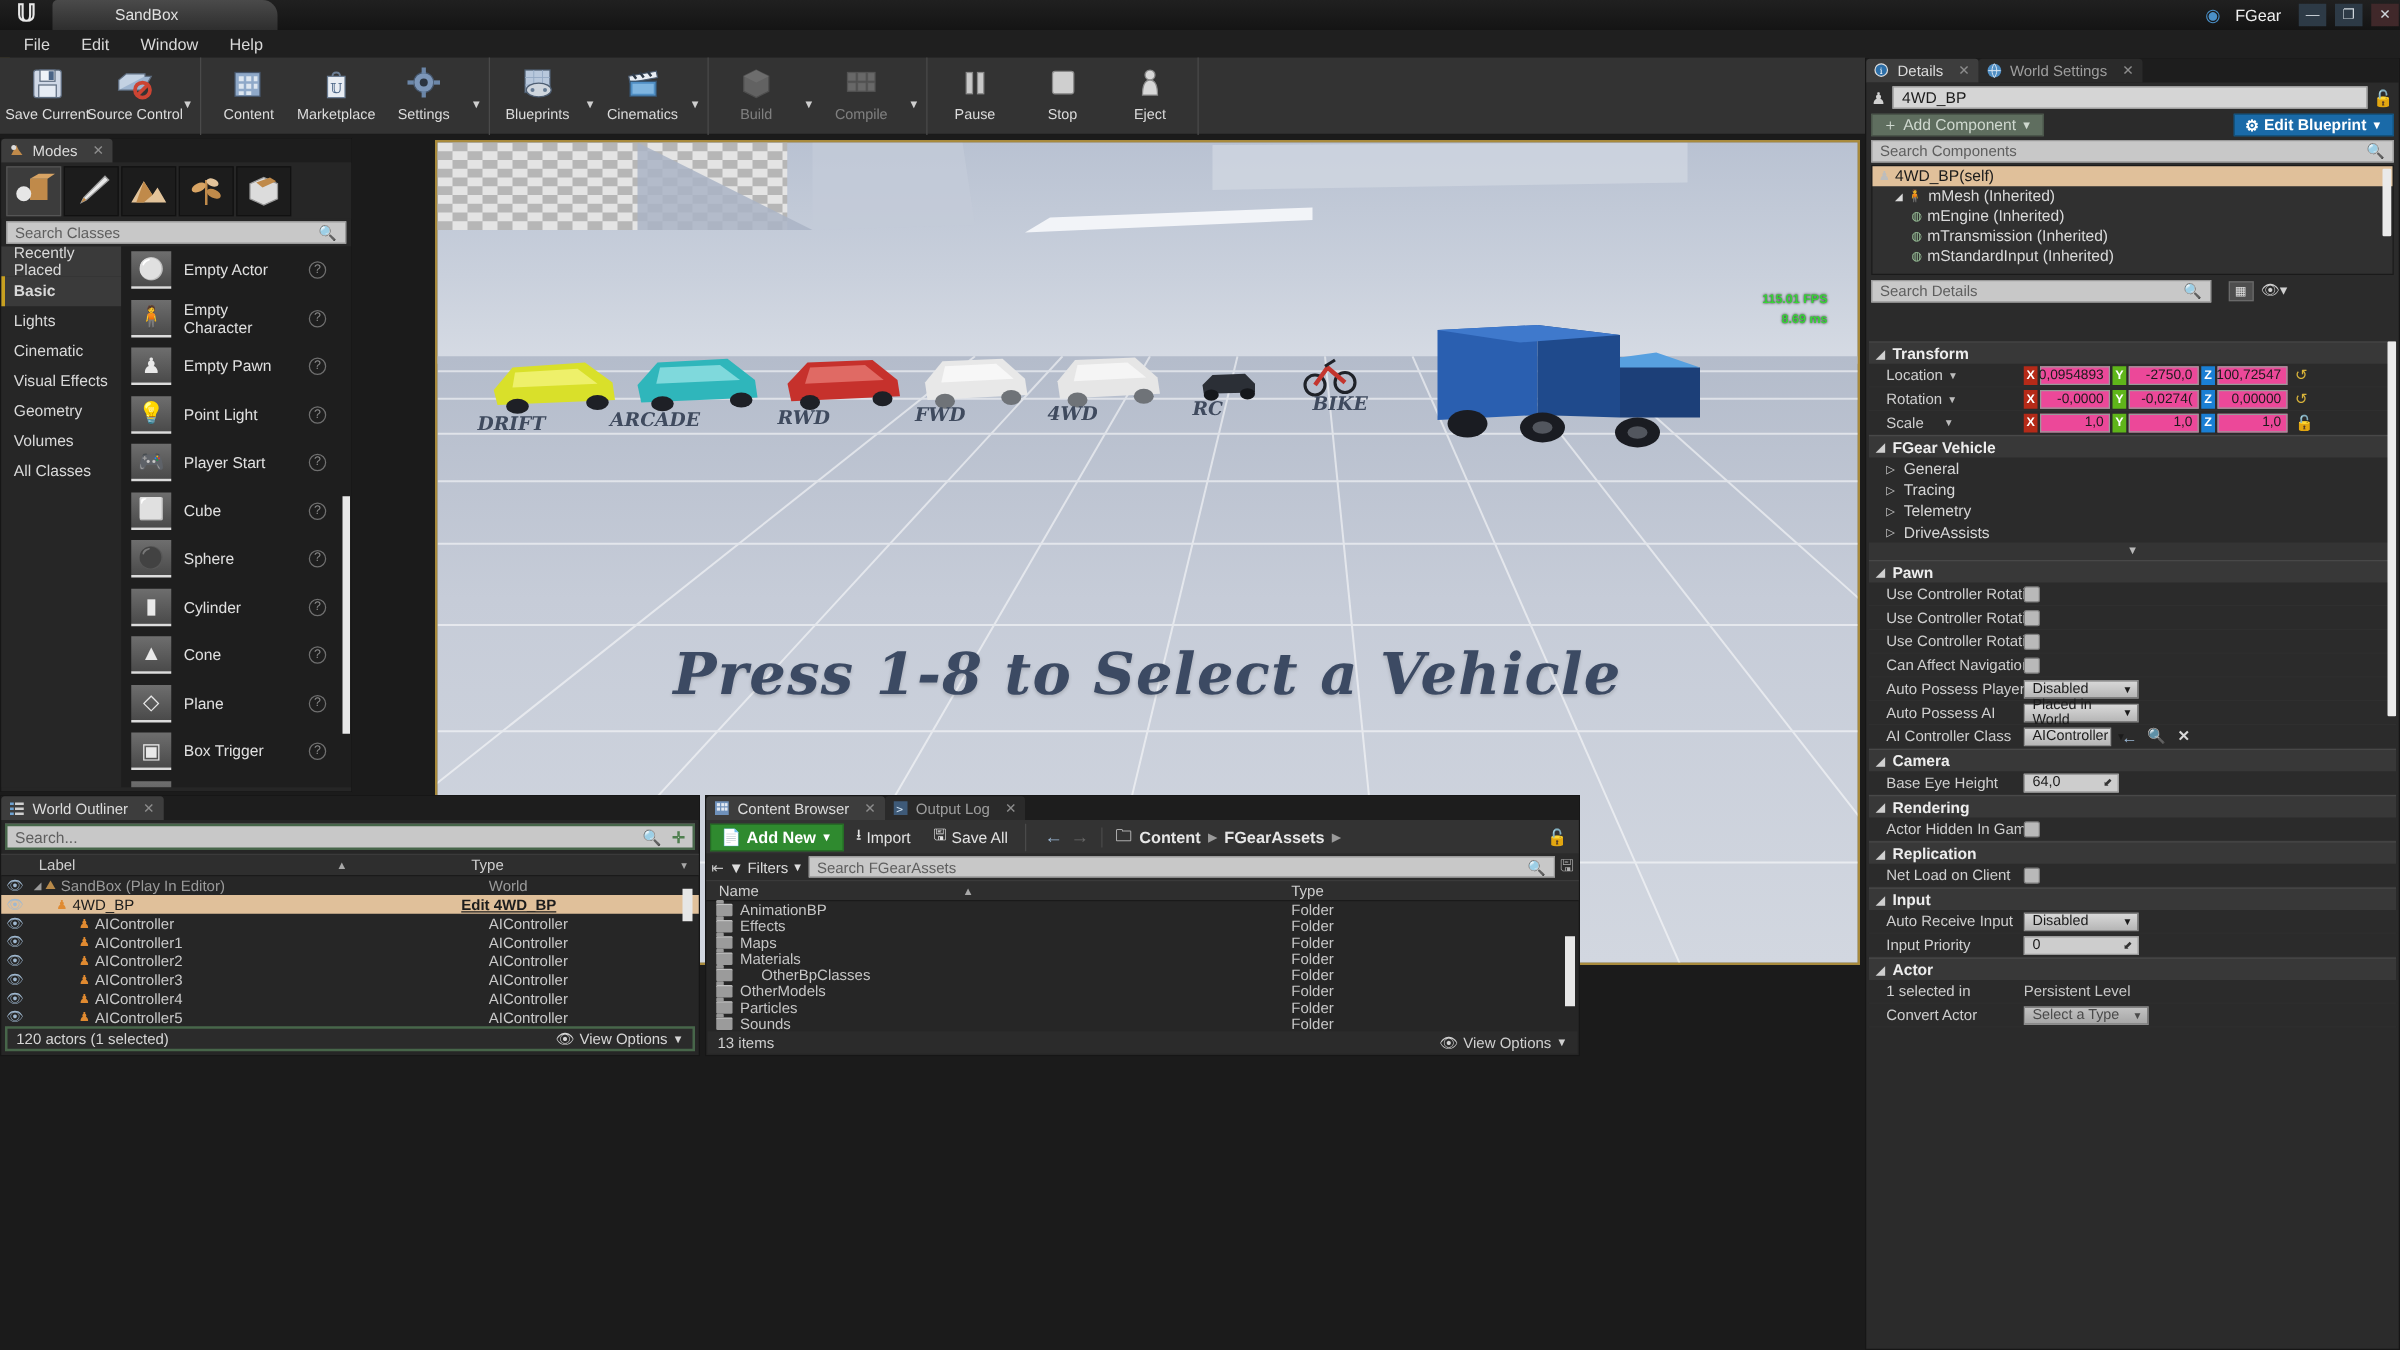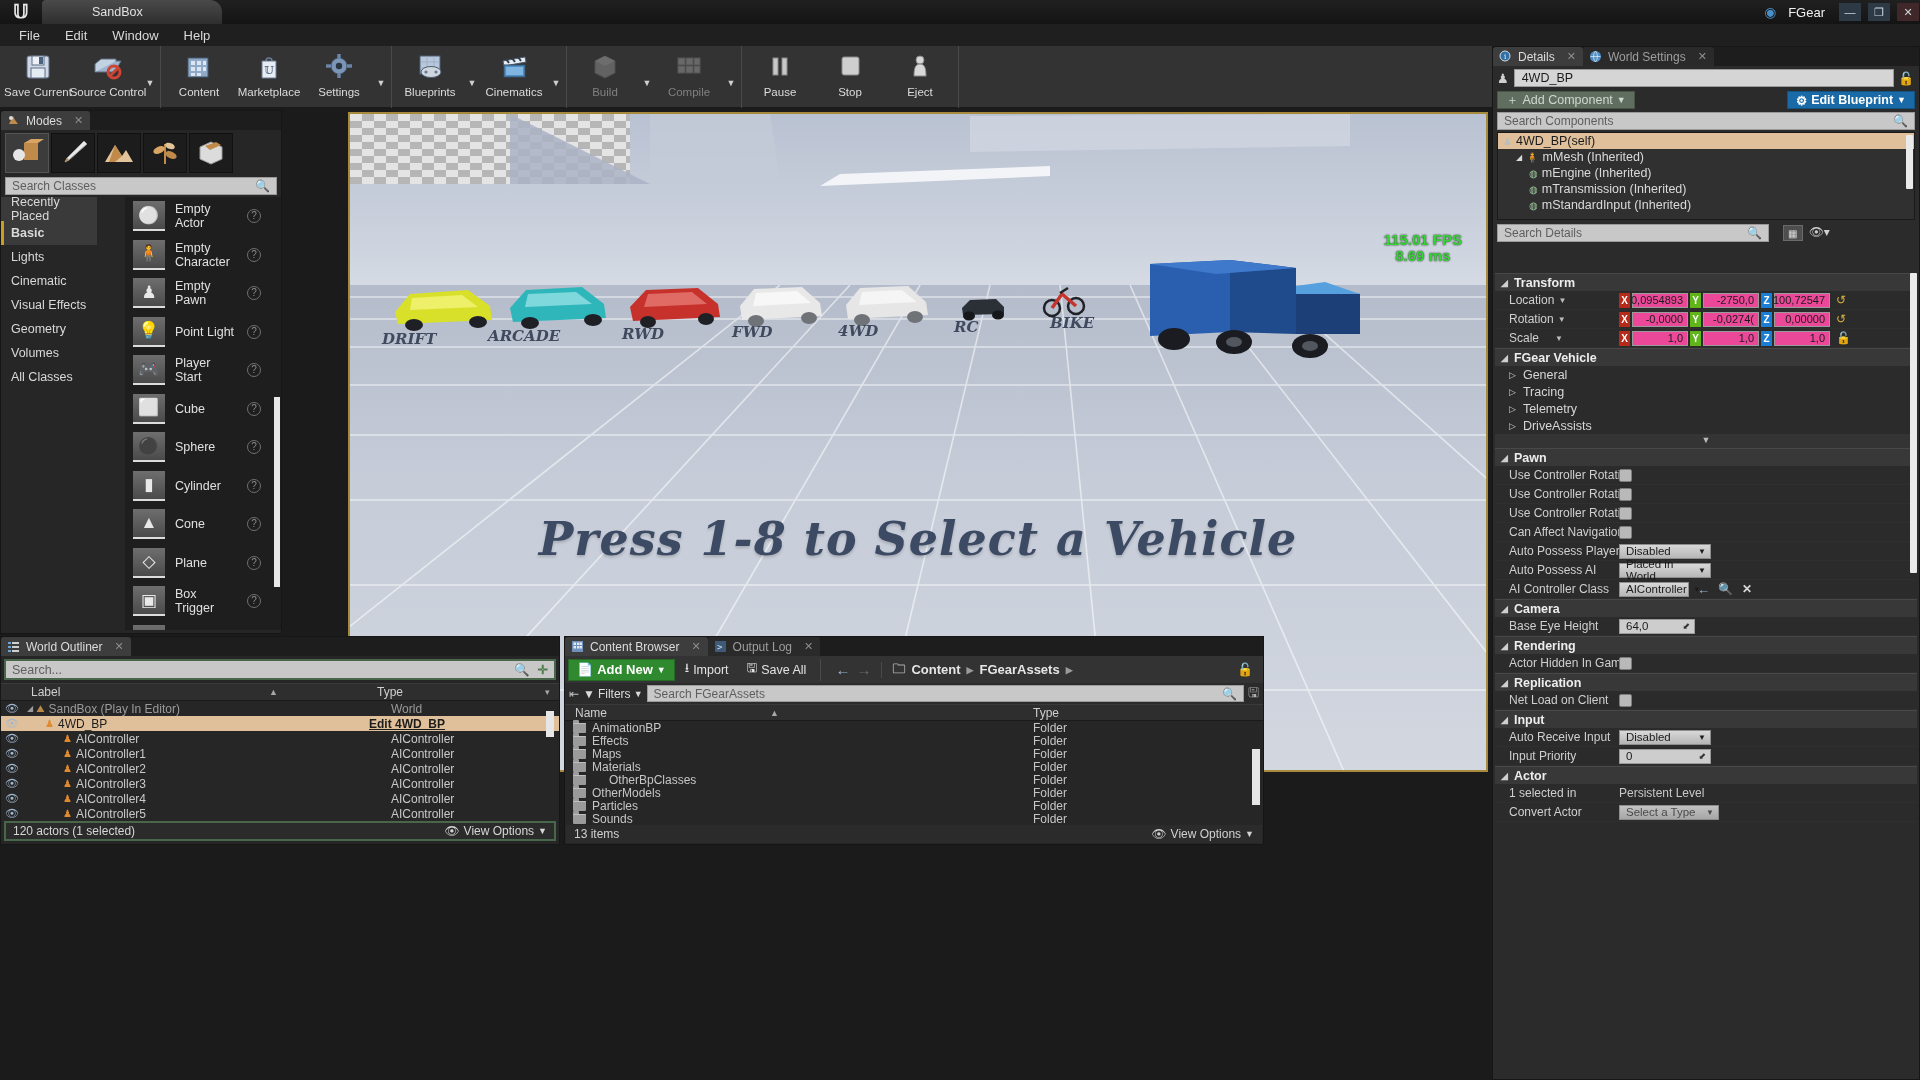--- a/index.html
+++ b/index.html
@@ -95,22 +95,22 @@
   
   #viewport { position:absolute; left:348px; top:112px; width:1140px; height:660px;
     border:2px solid #a88a3c; overflow:hidden; background:#9aa3b4;}
   .vp-sky { position:absolute; left:0;top:0;width:100%;height:27%;
      background:linear-gradient(180deg,#b9c2d2 0%,#c9d0dc 60%,#d6dbe4 100%);}
   .vp-ground { position:absolute;left:0;top:26%;width:100%;height:74%;
      background:linear-gradient(180deg,#b4bccb 0%,#c6ccd8 40%,#d2d7e0 100%);}
   .vp-text { position:absolute; left:0; right:0; top:398px; text-align:center;
      font-family:"DejaVu Serif", serif; font-style:italic; font-weight:bold; font-size:46px;
      color:#3c4a63; letter-spacing:1px; text-shadow:0 2px 3px rgba(0,0,0,.18);}
-  .vp-fps { position:absolute; right:24px; top:118px; text-align:center; color:#37d437;
-     font-size:15px; font-weight:bold; line-height:16px; text-shadow:0 0 2px #000;}
+  .vp-fps { position:absolute; right:24px; top:118px; text-align:right; color:#37d437;
+     font-size:10px; font-weight:bold; line-height:16px; text-shadow:0 0 2px #000;}
   .veh-label { position:absolute; font-family:"DejaVu Serif", serif; font-style:italic;
      font-weight:bold; font-size:15px; color:#3f4a5e; }
 
   
   #content { left:564px; top:636px; width:700px; height:209px;}
   .cb-toolbar { height:27px; display:flex; align-items:center; gap:2px; padding:2px 3px; background:#333;}
   .addnew { background:#2f8a2f; height:22px; display:flex;align-items:center; gap:4px;
     padding:0 8px; color:#fff; font-size:13px; font-weight:bold; border:1px solid #256b25;}
   .cb-btn { height:22px; display:flex;align-items:center;gap:4px; padding:0 8px; color:#e2e2e2; font-size:12.5px;}
   .cb-path { display:flex;align-items:center;gap:6px; padding:0 8px; height:22px;
@@ -401,21 +401,21 @@
         <svg width="34" height="30" viewBox="0 0 34 30">
             <path d="M6 9 L17 4 L28 9 L28 21 L17 26 L6 21 Z" fill="#dcdcdc" stroke="#999"></path>
             <path d="M11 8 L22 4 L27 7 L16 12 Z" fill="#c08a4a"></path>
           </svg>
       </div>
     </div>
     <div class="searchbox" style="margin:2px 4px;">
       <span>Search Classes</span>
       <span style="margin-left:auto;color:#6a6a6a;">🔍</span>
     </div>
-    <div style="display:flex; height:433px; overflow:hidden;gap:28px;">
+    <div style="display:flex; height:433px; overflow:hidden;">
       <div class="cat-col">
         <div class="cat hov">
             <span>Recently Placed</span>
           </div>
         <div class="cat sel">
             <span>Basic</span>
           </div>
         <div class="cat">
             <span>Lights</span>
           </div>

